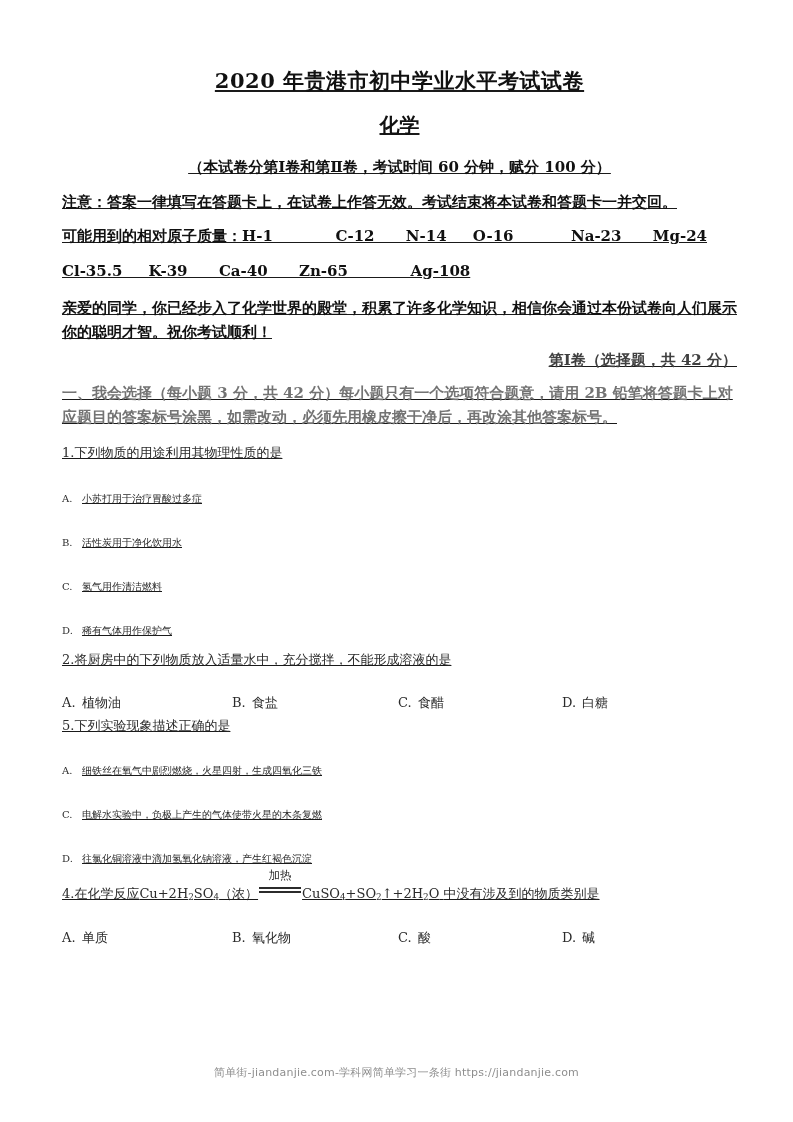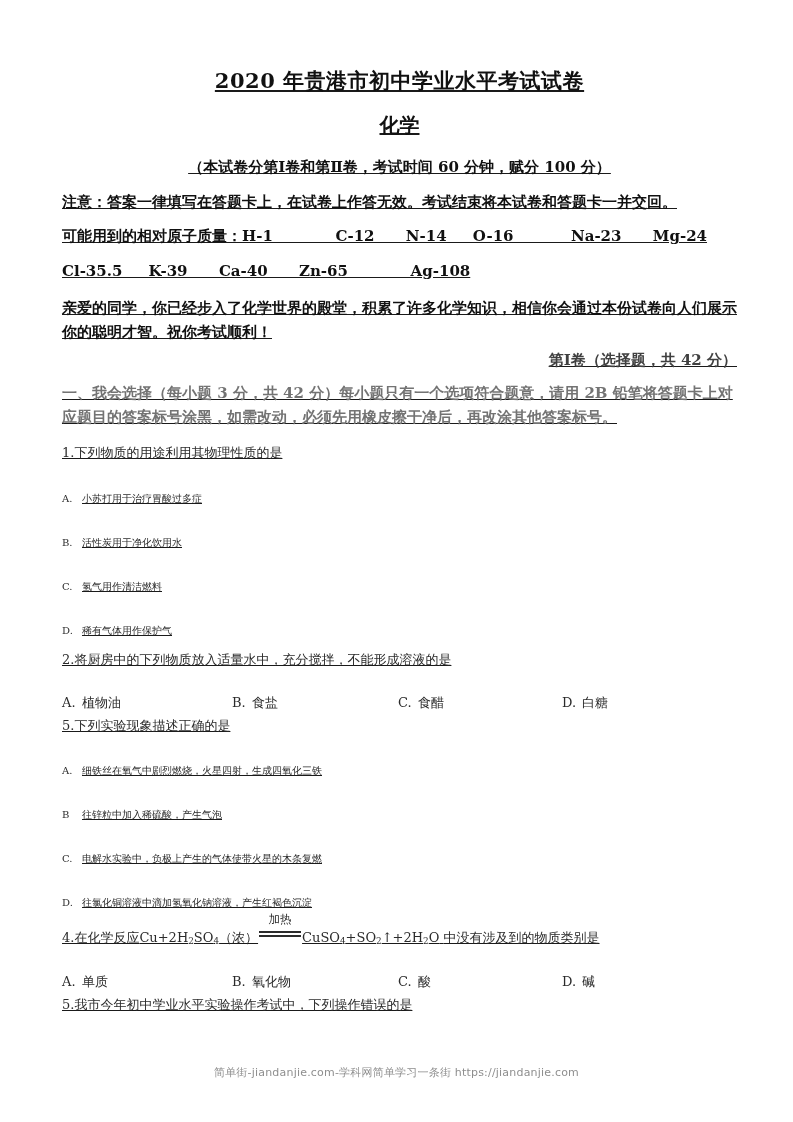--- a/index.html
+++ b/index.html
@@ -219,33 +219,31 @@
     <div class="opt-row">
       <span class="opt-cell c0"><span class="opt-letter">A.</span><span>植物油</span></span>
       <span class="opt-cell c1"><span class="opt-letter">B.</span><span>食盐</span></span>
       <span class="opt-cell c2"><span class="opt-letter">C.</span><span>食醋</span></span>
       <span class="opt-cell c3"><span class="opt-letter">D.</span><span>白糖</span></span>
     </div>
 
     <div class="q-stem">5.下列实验现象描述正确的是</div>
     <div class="opt-stack">
       <div class="opt-block"><span class="opt-letter">A.</span><span>细铁丝在氧气中剧烈燃烧，火星四射，生成四氧化三铁</span></div>
-      <div class="opt-block"><span class="opt-letter nodot">B</span><span>往锌粒中加入稀硫酸，产生气泡</span></div>
       <div class="opt-block"><span class="opt-letter">C.</span><span>电解水实验中，负极上产生的气体使带火星的木条复燃</span></div>
       <div class="opt-block"><span class="opt-letter">D.</span><span>往氯化铜溶液中滴加氢氧化钠溶液，产生红褐色沉淀</span></div>
     </div>
 
     <div class="q-eq">
       <span>4.在化学反应</span><span class="formula">Cu+2H<sub>2</sub>SO<sub>4</sub>（浓）</span><span class="rxn-arrow"><span class="rxn-cond">加热</span><span class="rxn-bar1"></span><span class="rxn-bar2"></span></span><span class="formula">CuSO<sub>4</sub>+SO<sub>2</sub>↑+2H<sub>2</sub>O</span> <span>中没有涉及到的物质类别是</span>
     </div>
     <div class="opt-row">
       <span class="opt-cell c0"><span class="opt-letter">A.</span><span>单质</span></span>
       <span class="opt-cell c1"><span class="opt-letter">B.</span><span>氧化物</span></span>
       <span class="opt-cell c2"><span class="opt-letter">C.</span><span>酸</span></span>
       <span class="opt-cell c3"><span class="opt-letter">D.</span><span>碱</span></span>
     </div>
 
-    <div class="q-stem">5.我市今年初中学业水平实验操作考试中，下列操作错误的是</div>
 
   </div>
 
   <div class="footer-wm">简单街-jiandanjie.com-学科网简单学习一条街 https://jiandanjie.com</div>
 </div>
 
 </body></html>

